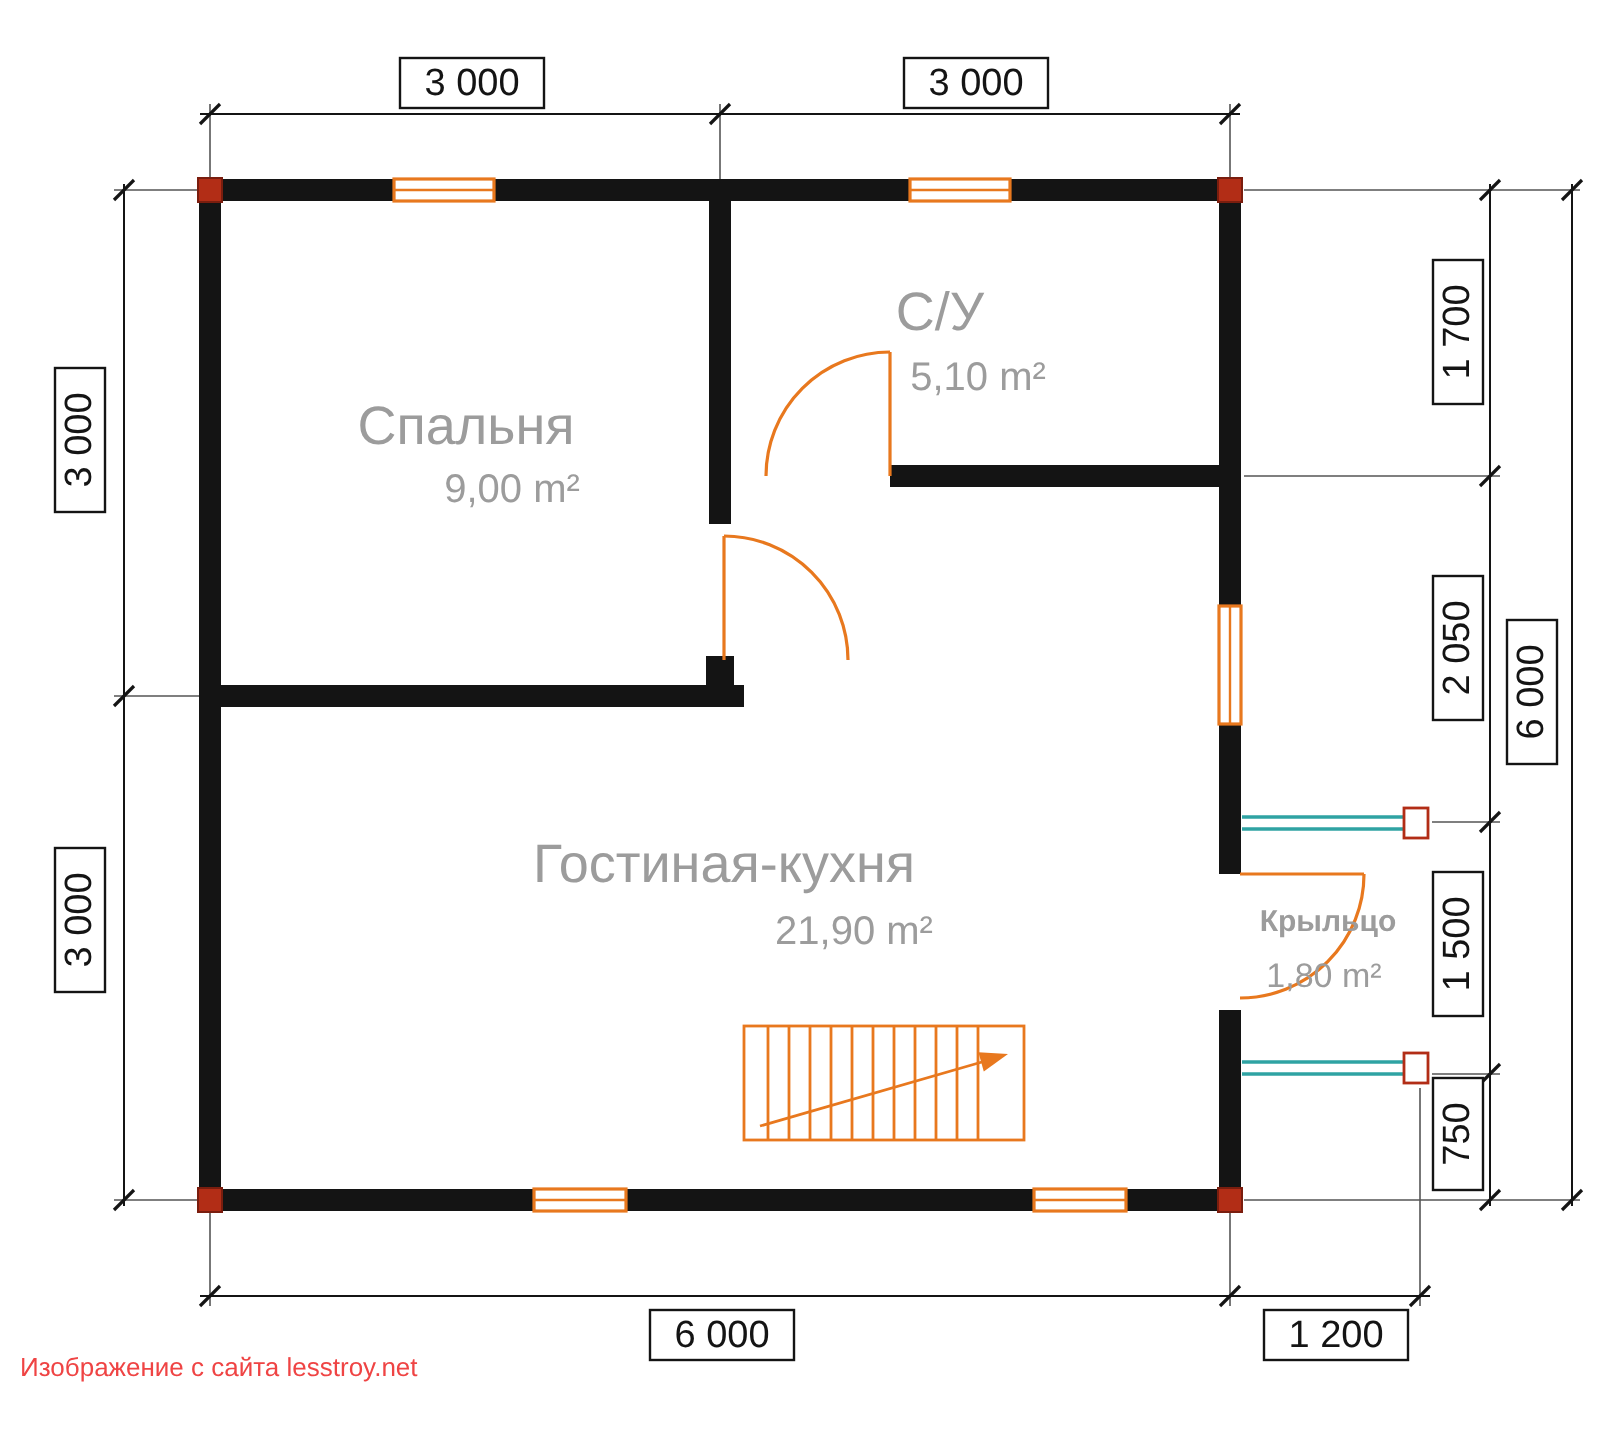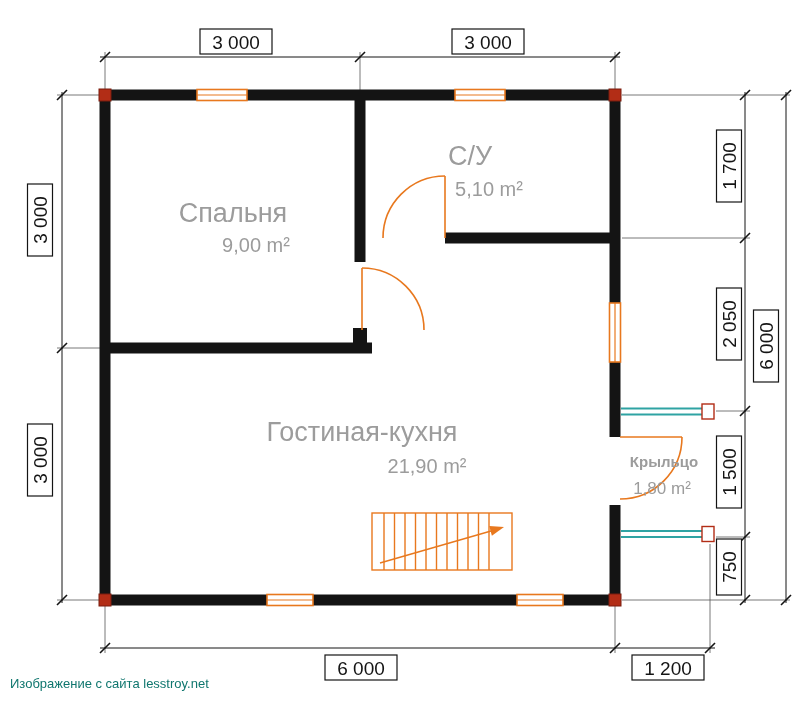--- a/index.html
+++ b/index.html
@@ -19,21 +19,21 @@
   .door{stroke:#e8781e;stroke-width:1.6;fill:none;}
   .stair{stroke:#e8781e;stroke-width:1.4;fill:none;}
   .stair-arrow{fill:#e8781e;stroke:none;}
   .porch-line{stroke:#2fa3a3;stroke-width:1.8;fill:none;}
   .porch-post{fill:#ffffff;stroke:#b22d16;stroke-width:1.4;}
   .corner{fill:#b22d16;stroke:#7a1d0e;stroke-width:1;}
   .room-name{fill:#9c9c9c;font-size:27px;text-anchor:middle;dominant-baseline:central;}
   .room-area{fill:#9c9c9c;font-size:20px;text-anchor:middle;dominant-baseline:central;}
   .porch-name{fill:#9c9c9c;font-size:15px;font-weight:bold;text-anchor:middle;dominant-baseline:central;}
   .porch-area{fill:#9c9c9c;font-size:17px;text-anchor:middle;dominant-baseline:central;}
-  .caption{position:absolute;left:10px;top:676px;font-size:13px;color:#0f766e;}
+  .caption{position:absolute;left:10px;top:676px;font-size:13px;color:#ef4444;}
 </style>
 </head>
 <body>
 
 <svg width="809" height="716" viewBox="0 0 809 716">
 
   <g>
     <line class="ext-line" x1="105" y1="52" x2="105" y2="90"></line>
     <line class="ext-line" x1="360" y1="52" x2="360" y2="90"></line>
     <line class="ext-line" x1="615" y1="52" x2="615" y2="90"></line>

